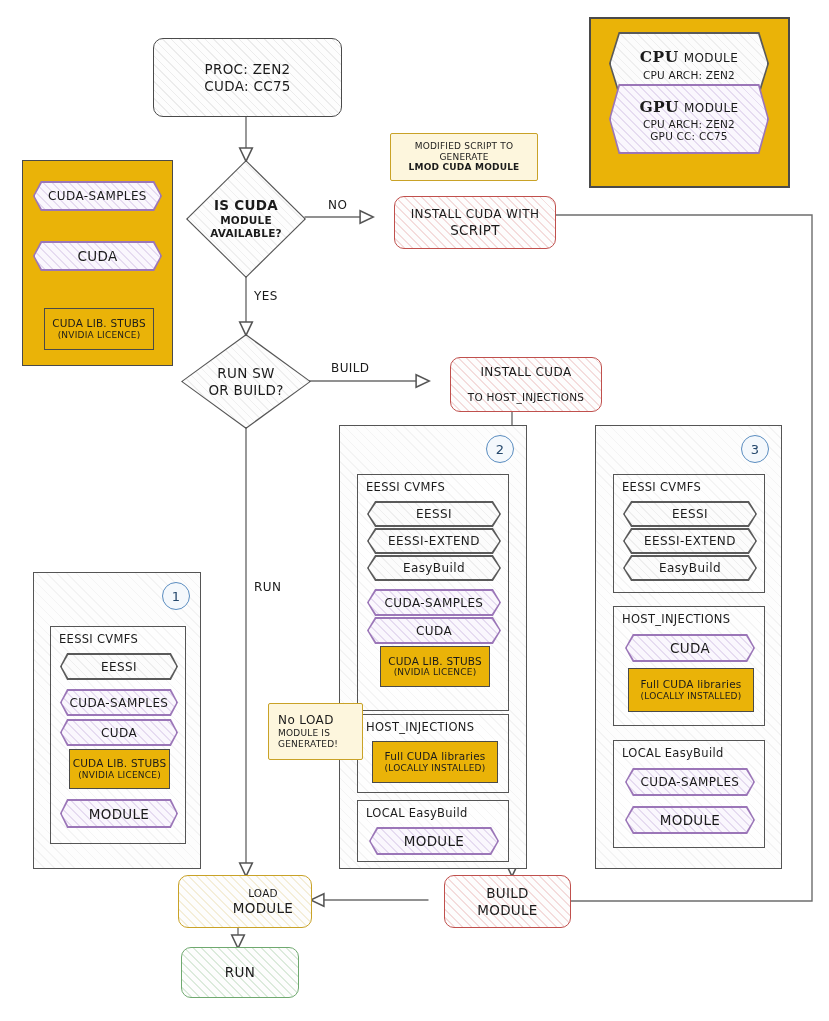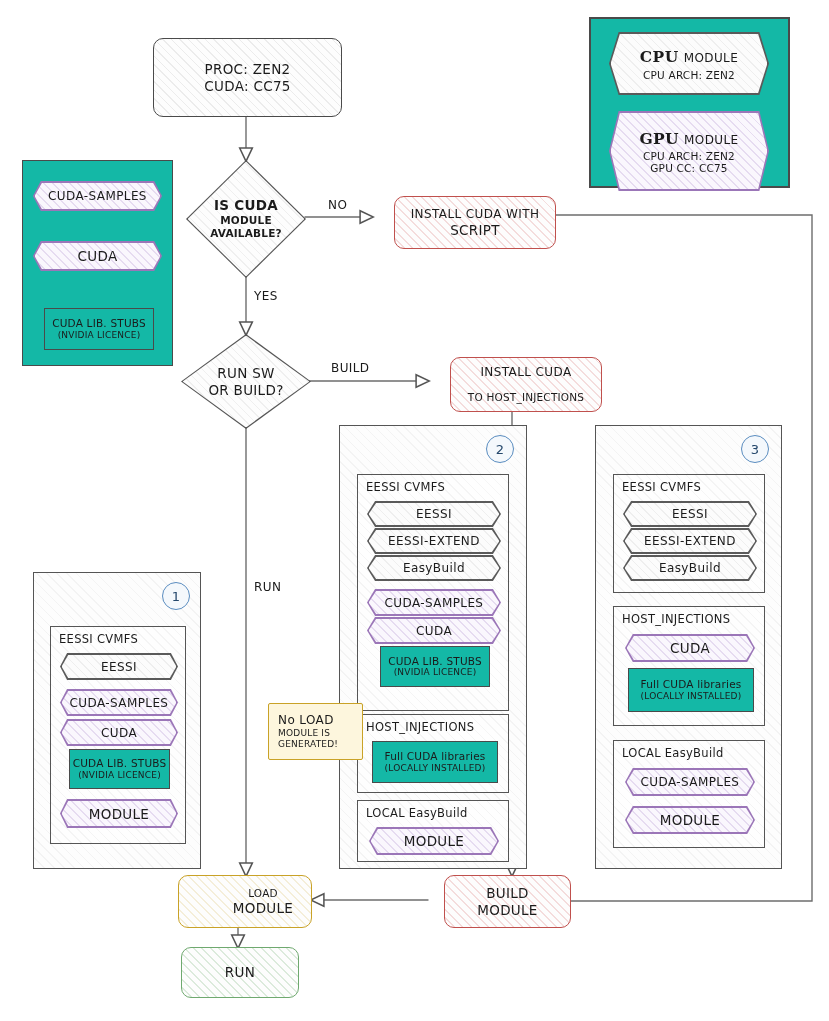--- a/index.html
+++ b/index.html
@@ -6,21 +6,21 @@
   body{width:829px;height:1021px;overflow:hidden;
        font-family:"DejaVu Sans",sans-serif;color:#1b1b1b;}
   #stage{position:relative;width:829px;height:1021px;}
   svg#wires{position:absolute;left:0;top:0;width:829px;height:1021px;pointer-events:none;}
 
   .node{position:absolute;box-sizing:border-box;display:flex;flex-direction:column;
         align-items:center;justify-content:center;text-align:center;line-height:1.22;}
 
   
   .rrect{border:1.6px solid #4a4a4a;border-radius:10px;background:#fdfdfd;}
-  .rect{border:1.4px solid #4a4a4a;background:#14b8a6;}
+  .rect{border:1.4px solid #4a4a4a;background:#eab308;}
 
   .hatch-grey{background-image:repeating-linear-gradient(45deg,rgba(120,120,120,.13) 0 1px,transparent 1px 6px);}
   .hatch-red{background-image:repeating-linear-gradient(45deg,rgba(200,60,60,.17) 0 1.3px,transparent 1.3px 6px);margin-left:16px;}
   .hatch-yellow{background-image:repeating-linear-gradient(45deg,rgba(200,160,30,.16) 0 1.3px,transparent 1.3px 6px);}
   .hatch-green{background-image:repeating-linear-gradient(45deg,rgba(70,150,70,.18) 0 1.3px,transparent 1.3px 6px);}
 
   .red{border-color:#c0504d;}
   .yellow{border-color:#c9a227;padding-left:36px;}
   .green{border-color:#6fa96f;}
 
@@ -109,21 +109,21 @@
 
   <div class="rect" style="position:absolute;left:589px;top:17px;width:197px;height:167px;border-width:2px;">
     <div class="hex hex-white" style="position:absolute;left:18px;top:13px;width:160px;height:63px;">
       <div class="hexinner"></div>
       <div class="hexlabel">
         <div><span class="big" style="font-family:'DejaVu Serif',serif;">CPU</span>
         <span class="l1 cap">MODULE</span></div>
         <div class="sm cap" style="margin-top:3px;">CPU ARCH: ZEN2</div>
       </div>
     </div>
-    <div class="hex hex-purple" style="position:absolute;left:18px;top:92px;width:160px;height:80px;">
+    <div class="hex hex-purple" style="position:absolute;left:18px;top:65px;width:160px;height:70px;">
       <div class="hexinner"></div>
       <div class="hexlabel">
         <div><span class="big" style="font-family:'DejaVu Serif',serif;">GPU</span>
         <span class="l1 cap">MODULE</span></div>
         <div class="sm cap" style="margin-top:2px;">CPU ARCH: ZEN2</div>
         <div class="sm cap">GPU CC: CC75</div>
       </div>
     </div>
   </div>
 
@@ -137,20 +137,25 @@
       <div class="dinner"></div>
     <div class="dlabel">
       <div class="l2">IS CUDA</div>
       <div class="sm cap">MODULE</div>
       <div class="sm cap">AVAILABLE?</div>
     </div>
   </div>
   <div class="edgelabel cap" style="left:328px;top:198px;">No</div>
   <div class="edgelabel cap" style="left:254px;top:289px;">Yes</div>
 
+  <div class="node note hatch-yellow" style="left:390px;top:133px;width:148px;height:48px;">
+    <div class="xs cap">MODIFIED SCRIPT TO</div>
+    <div class="xs cap">GENERATE</div>
+    <div class="xs cap" style="font-weight:600;">LMOD CUDA MODULE</div>
+  </div>
 
   <div class="node rrect red hatch-red" style="left:378px;top:196px;width:162px;height:53px;">
     <div class="l1 cap">INSTALL CUDA WITH</div>
     <div class="l2 cap">SCRIPT</div>
   </div>
 
   <div class="rect" style="position:absolute;left:22px;top:160px;width:149px;height:204px;">
     <div class="hex hex-purple" style="position:absolute;left:10px;top:20px;width:129px;height:30px;">
       <div class="hexinner"></div>
       <div class="hexlabel l1">CUDA-SAMPLES</div>

